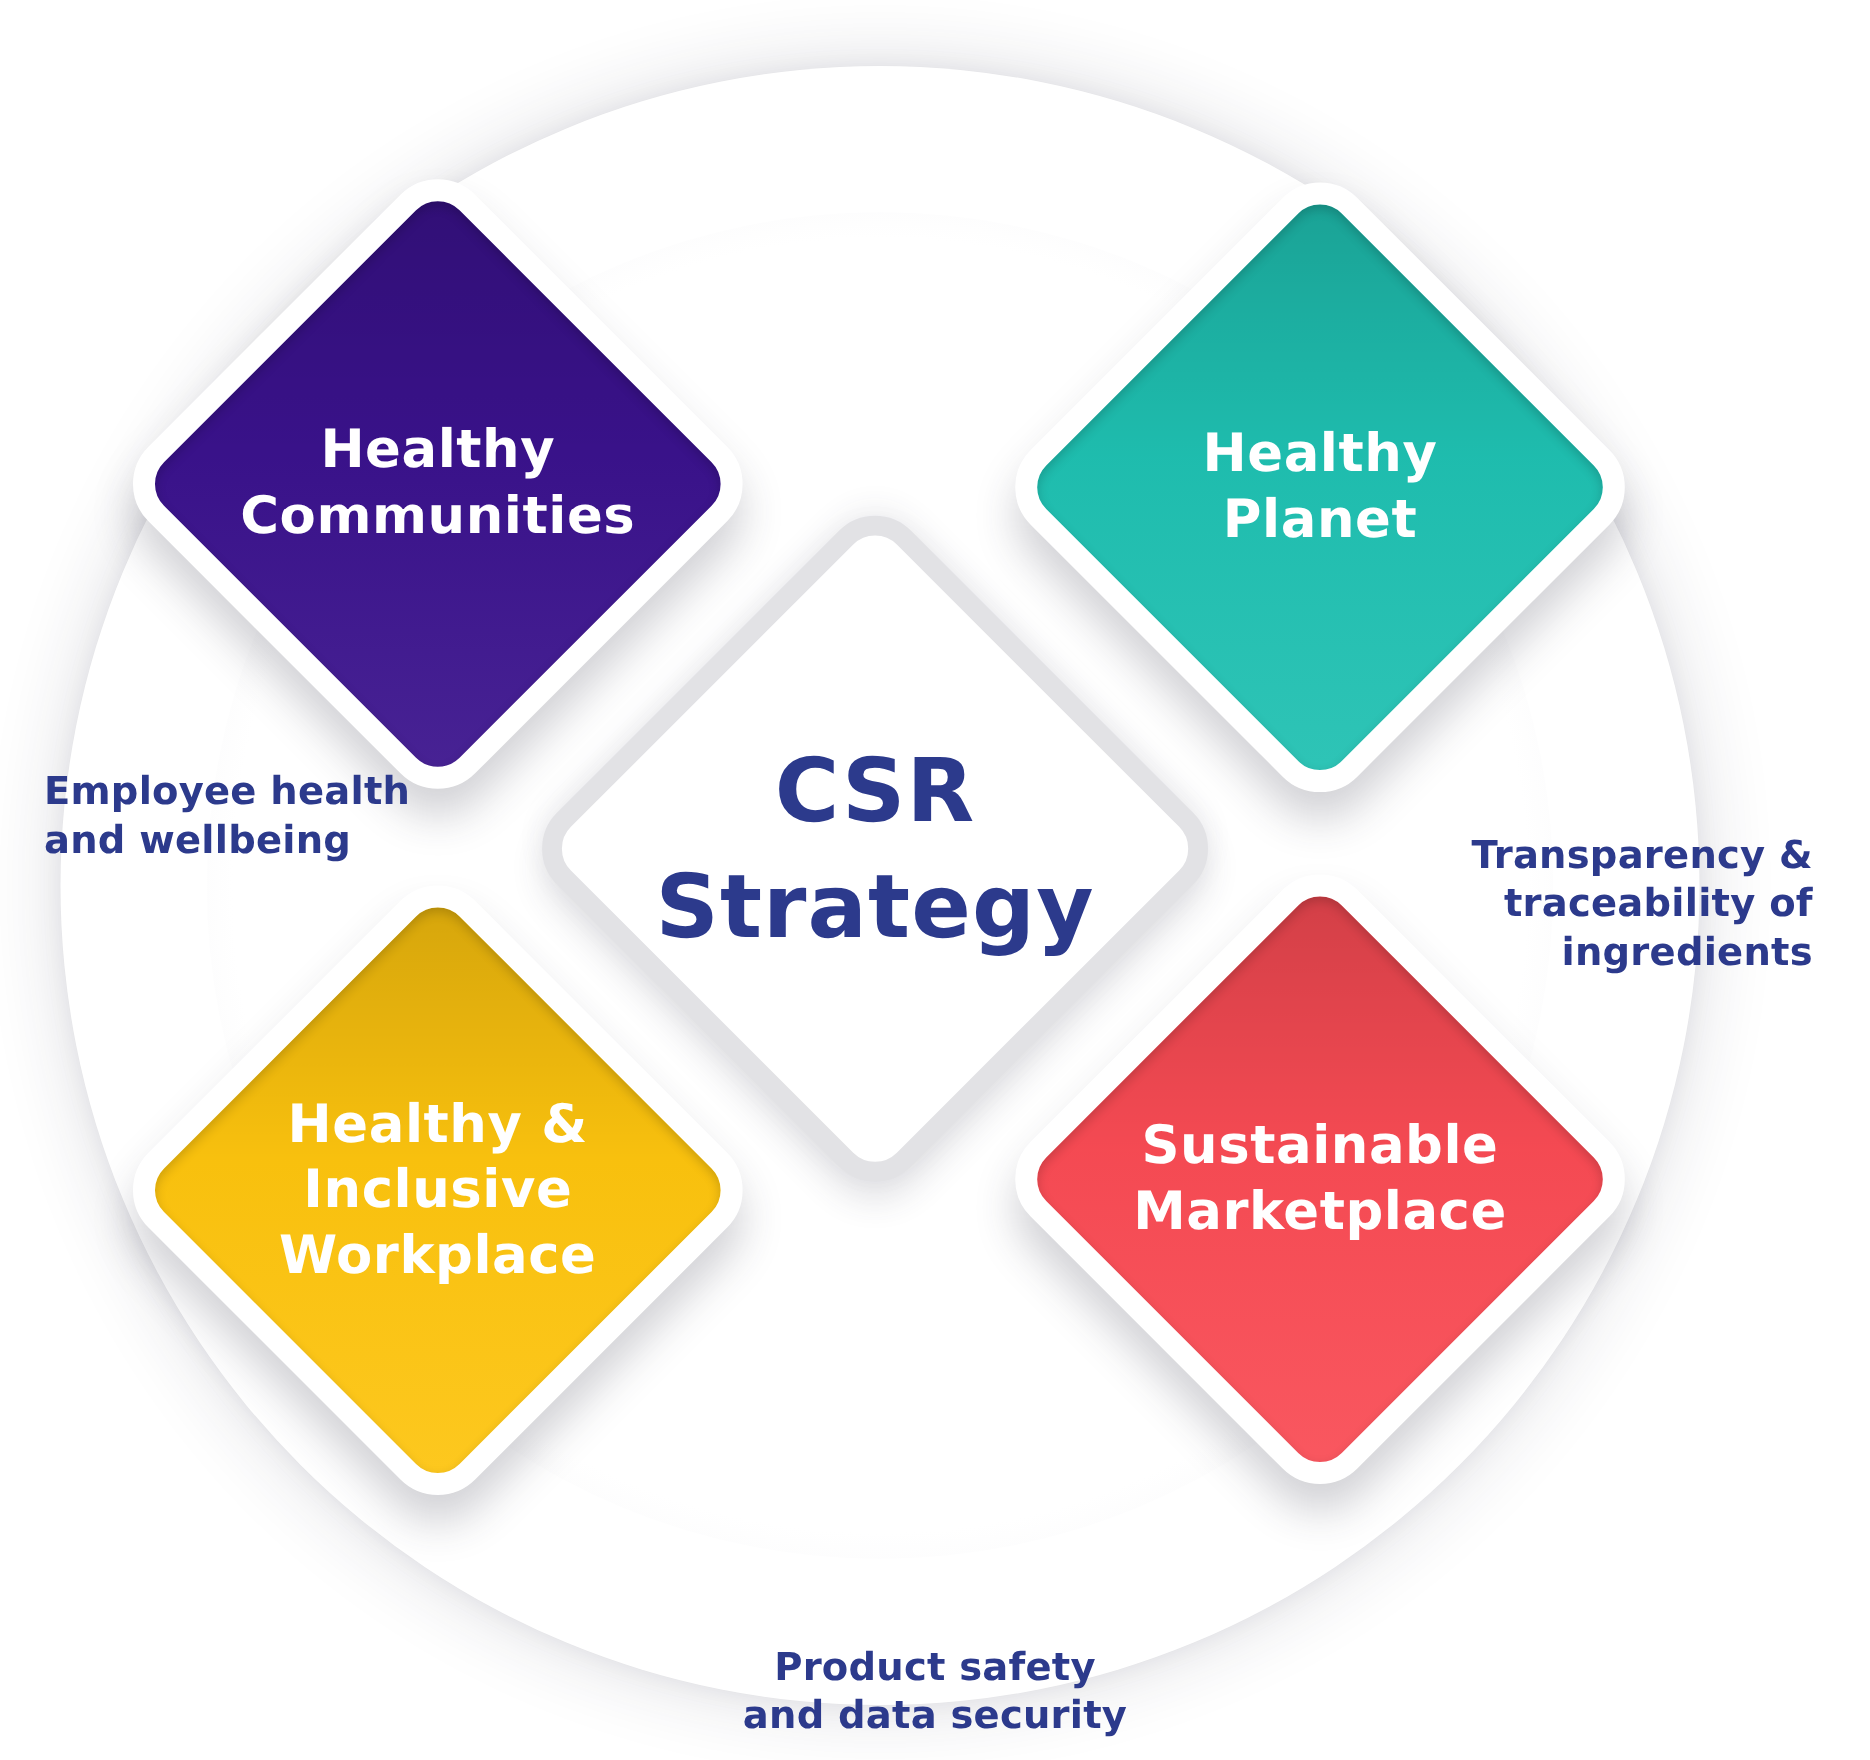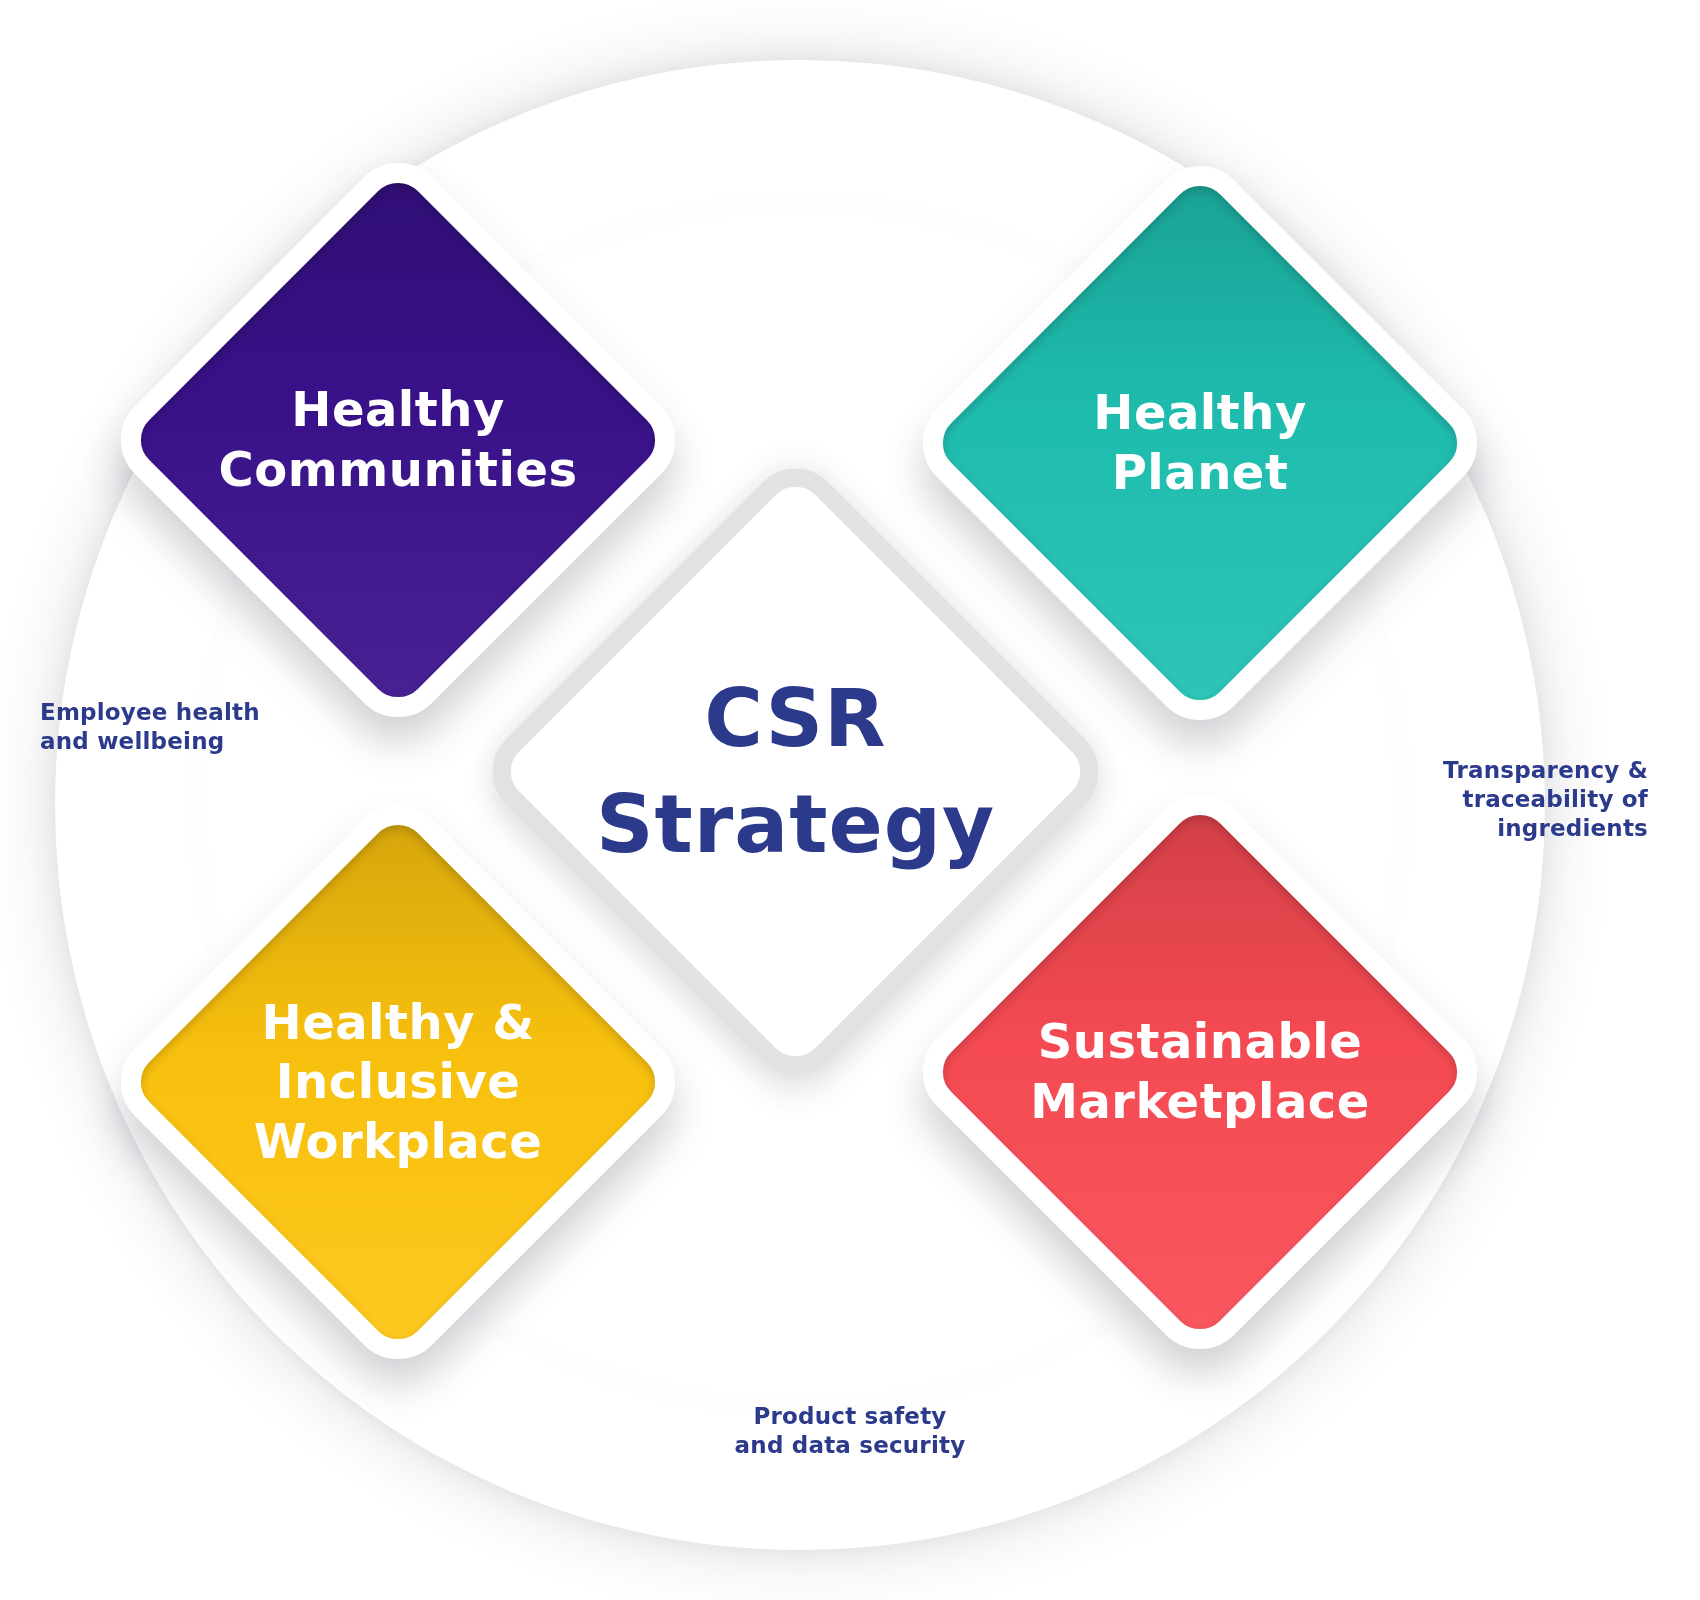--- a/index.html
+++ b/index.html
@@ -81,29 +81,29 @@
     line-height: 1.32;
     font-weight: 800;
     letter-spacing: 1px;
   }
 
   
   .note {
     position: absolute;
     color: #2c3a8c;
     font-weight: 700;
-    font-size: 23px;
+    font-size: 35px;
     line-height: 1.26;
     white-space: pre-line;
     z-index: 5;
     letter-spacing: 0.2px;
   }
   .note-left   { left: 40px;  top: 698px;  text-align: left; }
   .note-right  { right: 52px; top: 756px;  text-align: right; margin-left: 20px; }
-  .note-bottom { left: 50%;   top: 1402px; transform: translateX(-50%); text-align: center; }
+  .note-bottom { left: 50%;   top: 1494px; transform: translateX(-50%); text-align: center; }
 </style>
 </head>
 <body>
 
 <div class="canvas">
 
   <div class="ring"></div>
   <div class="ring-hole"></div>
 
   <div class="diamond colored d-top-left" style="background-color: rgb(58, 18, 140);">

